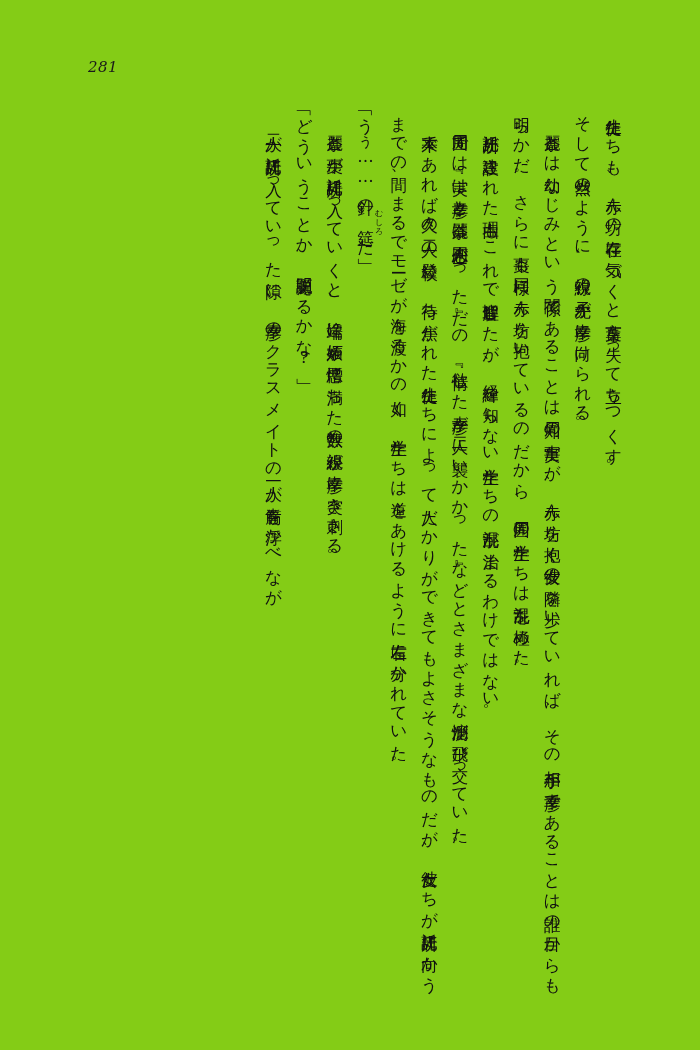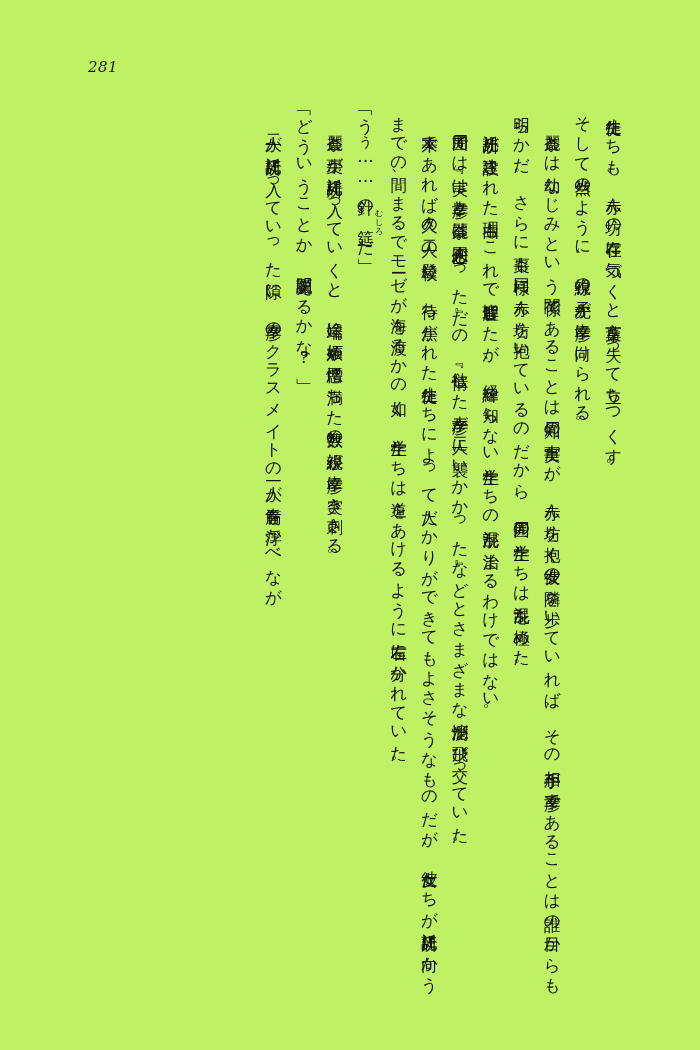--- a/index.html
+++ b/index.html
@@ -4,21 +4,21 @@
 <style>
   html, body {
     margin: 0;
     padding: 0;
     background: #ffffff;
   }
   .page {
     position: relative;
     width: 700px;
     height: 1050px;
-    background: #bef264;
+    background: #84cc16;
     overflow: hidden;
     font-family: "DejaVu Serif", "Liberation Serif", serif;
     color: #111111;
   }
   .page-number {
     position: absolute;
     top: 58px;
     left: 88px;
     font-size: 15px;
     font-family: "DejaVu Serif", "Liberation Serif", serif;

